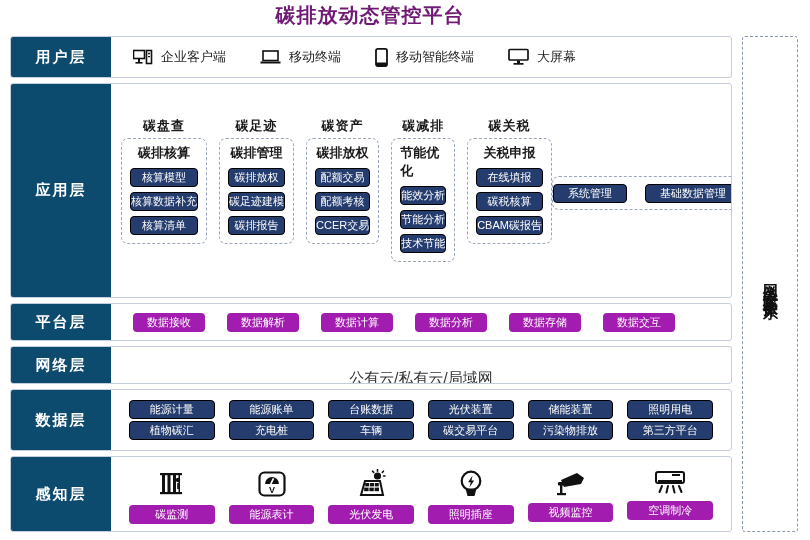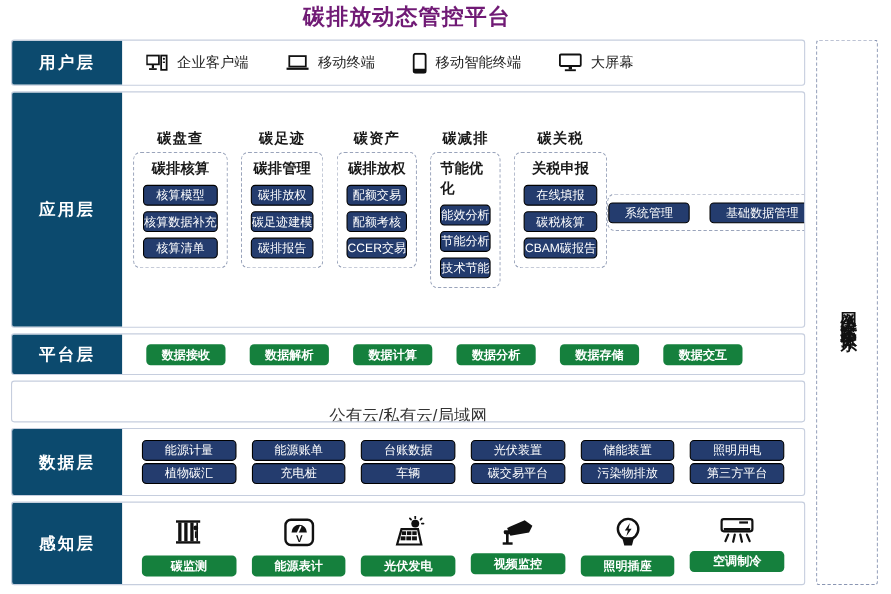--- a/index.html
+++ b/index.html
@@ -86,28 +86,27 @@
     border: 1px dashed #9aa4bb; border-radius: 7px;
     height: 34px;
     display: flex; align-items: center; justify-content: center; gap: 18px;
   }
   .mgmt-strip .pill { width: auto; padding: 0 14px; }
 
   
   .plat-items { display: flex; align-items: center; gap: 22px; padding-left: 22px; }
   .pill-y {
     display: flex; align-items: center; justify-content: center;
-    background: #15803d;
+    background: #a21caf;
     border-radius: 4px;
     color: #ffffff;
     font-size: 11px;
     height: 19px;
     padding: 0 14px;
     white-space: nowrap;
-    font-weight: bold;
   }
 
   
   .net-text {
     width: 100%; text-align: center;
     font-size: 15px; color: #333333; margin-top: 27px;
   }
 
   
   .data-grid {
@@ -279,20 +278,21 @@
           <div class="pill-y">数据解析</div>
           <div class="pill-y">数据计算</div>
           <div class="pill-y">数据分析</div>
           <div class="pill-y">数据存储</div>
           <div class="pill-y">数据交互</div>
         </div>
       </div>
     </div>
 
     <div class="layer net">
+      <div class="layer-label">网络层</div>
       <div class="layer-body">
         <div class="net-text">公有云/私有云/局域网</div>
       </div>
     </div>
 
     <div class="layer data">
       <div class="layer-label">数据层</div>
       <div class="layer-body">
         <div class="data-grid">
           <div class="data-row">
@@ -367,39 +367,39 @@
                   <rect x="13.4" y="18.6" width="4.4" height="3.6"></rect>
                   <rect x="18.6" y="18.6" width="4.4" height="3.6"></rect>
                 </g>
               </svg>
             </span>
             <div class="pill-y">光伏发电</div>
           </div>
 
           <div class="sense-item">
             <span class="ico">
+              <svg width="24" height="30" viewBox="0 0 24 30">
+                <circle cx="12" cy="12" r="9.3" fill="none" stroke="#111" stroke-width="2.2"></circle>
+                <path d="M13.6 6.5 L9 13.2 L11.8 13.2 L10.4 18.5 L15.2 11.6 L12.4 11.6 Z" fill="#111"></path>
+                <path d="M6.5 19.5 L17.5 19.5 L15.5 27 L8.5 27 Z" fill="#111"></path>
+              </svg>
+            </span>
+            <div class="pill-y">照明插座</div>
+          </div>
+
+          <div class="sense-item">
+            <span class="ico">
               <svg width="32" height="28" viewBox="0 0 32 28">
                 <path d="M6 11 L22 4 L29 9 L26 15 L9 18 Z" fill="#111"></path>
                 <rect x="3" y="13" width="7" height="3.6" rx="1.2" fill="#111"></rect>
                 <rect x="5" y="16" width="2.4" height="9" fill="#111"></rect>
                 <rect x="2" y="24" width="9" height="2.2" fill="#111"></rect>
               </svg>
             </span>
             <div class="pill-y">视频监控</div>
-          </div>
-
-          <div class="sense-item">
-            <span class="ico">
-              <svg width="24" height="30" viewBox="0 0 24 30">
-                <circle cx="12" cy="12" r="9.3" fill="none" stroke="#111" stroke-width="2.2"></circle>
-                <path d="M13.6 6.5 L9 13.2 L11.8 13.2 L10.4 18.5 L15.2 11.6 L12.4 11.6 Z" fill="#111"></path>
-                <path d="M6.5 19.5 L17.5 19.5 L15.5 27 L8.5 27 Z" fill="#111"></path>
-              </svg>
-            </span>
-            <div class="pill-y">照明插座</div>
           </div>
 
           <div class="sense-item">
             <span class="ico">
               <svg width="32" height="26" viewBox="0 0 32 26">
                 <rect x="2" y="3" width="28" height="11" rx="2" fill="none" stroke="#111" stroke-width="2"></rect>
                 <rect x="4" y="11" width="24" height="2.4" fill="#111"></rect>
                 <rect x="18" y="5" width="8" height="2" fill="#111"></rect>
                 <g stroke="#111" stroke-width="2" stroke-linecap="round">
                   <line x1="8" y1="17" x2="5.5" y2="23"></line>

